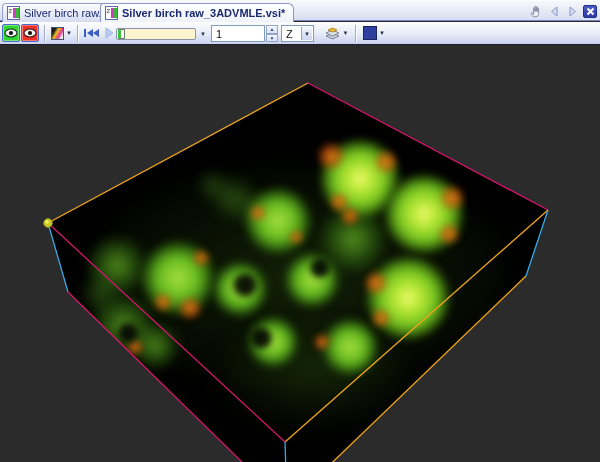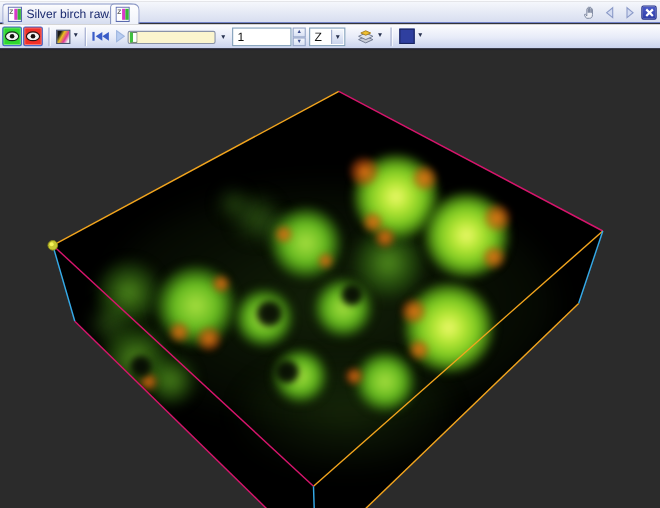--- a/index.html
+++ b/index.html
@@ -97,20 +97,21 @@
       </svg>
       <span>Silver birch raw.vsi</span>
     </div>
     <div class="tab active" style="left:100px;">
       <svg class="tab-icon" viewBox="0 0 13 14">
         <rect x="0.5" y="0.5" width="12" height="13" fill="#FFFFFF" stroke="#5A6AAE"></rect>
         <text x="1.5" y="7" font-size="6" font-weight="bold" fill="#666" font-family="Liberation Sans, sans-serif">Z</text>
         <rect x="6" y="2" width="3" height="10" fill="#D838C8"></rect>
         <rect x="9" y="2" width="3" height="10" fill="#38B838"></rect>
       </svg>
+      <span>Silver birch raw_3ADVMLE.vsi*</span>
     </div>
 
     <div id="win-controls">
       <div class="wc-btn">
         <svg width="15" height="15" viewBox="0 0 15 15">
           <path d="M4.5 13 C3.2 11.5 2.2 9.8 2.6 9.2 C3 8.7 3.8 9 4.2 9.8 L4.8 10.8 L4.8 4.2 C4.8 3 6.2 3 6.2 4.2 L6.2 7.5 L6.2 2.8 C6.2 1.6 7.6 1.6 7.6 2.8 L7.6 7.4 L7.6 3.2 C7.6 2 9 2 9 3.2 L9 7.6 L9 4.4 C9 3.3 10.3 3.3 10.3 4.4 L10.3 9.4 C10.3 11.8 9.4 13 7.4 13 Z" fill="#EDEFF5" stroke="#7A849C" stroke-width="0.9"></path>
         </svg>
       </div>
       <div class="wc-btn">
         <svg width="11" height="13" viewBox="0 0 11 13">

